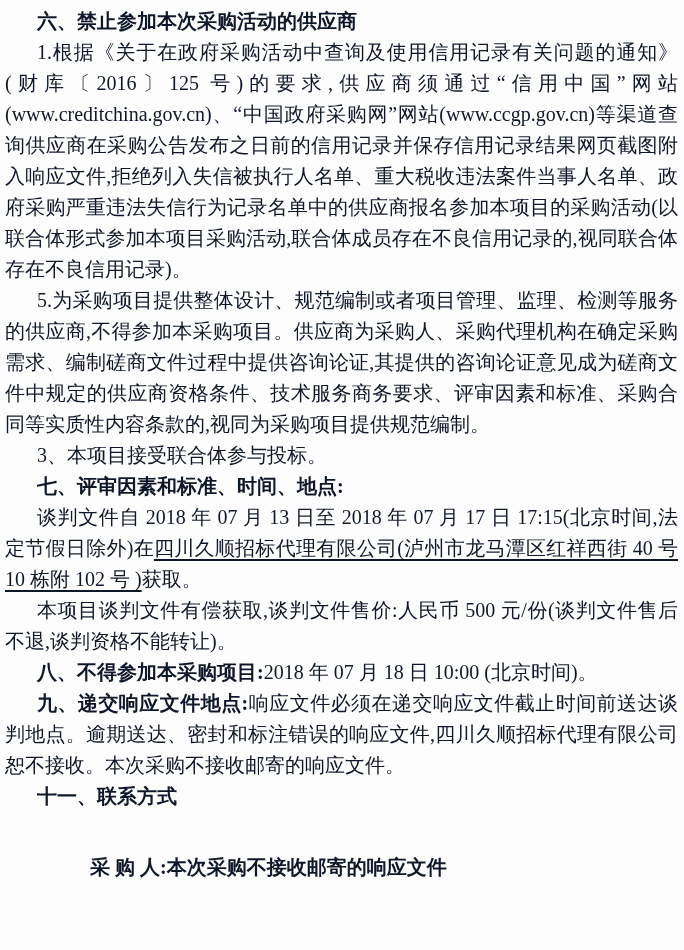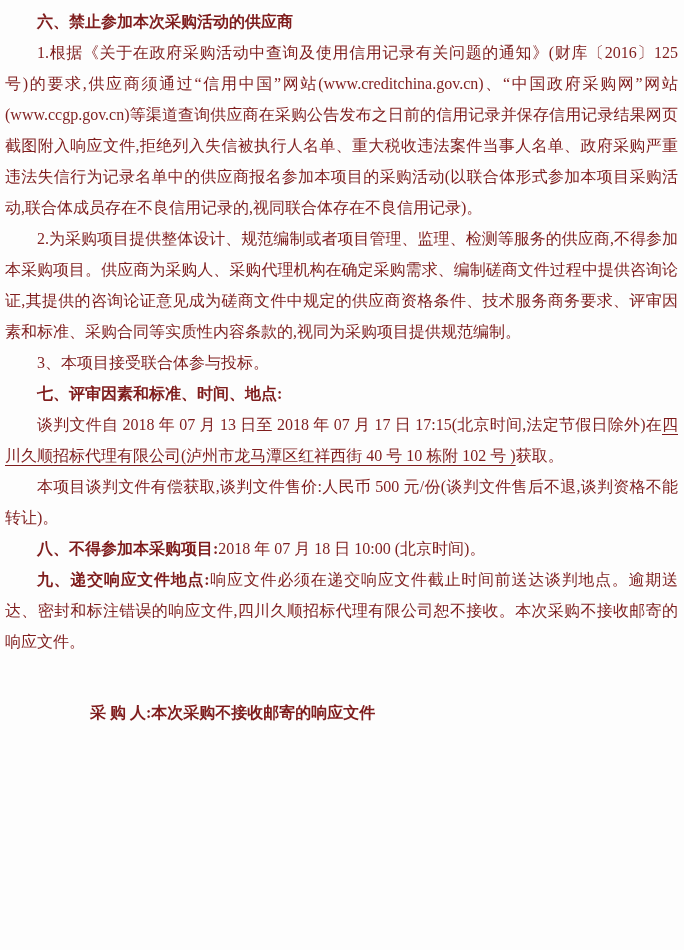--- a/index.html
+++ b/index.html
@@ -6,23 +6,23 @@
     margin: 0;
     padding: 0;
     background: #ffffff;
   }
   .page {
     position: relative;
     width: 684px;
     height: 950px;
     box-sizing: border-box;
     background: #fdfdfd;
-    color: #7f1d1d;
+    color: #0f172a;
     font-family: "Liberation Serif", "DejaVu Serif", serif;
-    font-size: 16px;
+    font-size: 20px;
     line-height: 31px;
     padding: 6px 6px 0 5px;
     overflow: hidden;
     text-align: justify;
   }
   .page p {
     margin: 0;
     text-indent: 32px;
   }
   .bold { font-weight: bold; }
@@ -41,32 +41,33 @@
 </style>
 </head>
 <body>
 
 <div class="page">
 
   <p class="bold">六、禁止参加本次采购活动的供应商</p>
 
   <p>1.根据《关于在政府采购活动中查询及使用信用记录有关问题的通知》(财库〔2016〕125 号)的要求,供应商须通过“信用中国”网站(www.creditchina.gov.cn)、“中国政府采购网”网站(www.ccgp.gov.cn)等渠道查询供应商在采购公告发布之日前的信用记录并保存信用记录结果网页截图附入响应文件,拒绝列入失信被执行人名单、重大税收违法案件当事人名单、政府采购严重违法失信行为记录名单中的供应商报名参加本项目的采购活动(以联合体形式参加本项目采购活动,联合体成员存在不良信用记录的,视同联合体存在不良信用记录)。</p>
 
-  <p>2.为采购项目提供整体设计、规范编制或者项目管理、监理、检测等服务的供应商,不得参加本采购项目。供应商为采购人、采购代理机构在确定采购需求、编制磋商文件过程中提供咨询论证,其提供的咨询论证意见成为磋商文件中规定的供应商资格条件、技术服务商务要求、评审因素和标准、采购合同等实质性内容条款的,视同为采购项目提供规范编制。</p>
+  <p>5.为采购项目提供整体设计、规范编制或者项目管理、监理、检测等服务的供应商,不得参加本采购项目。供应商为采购人、采购代理机构在确定采购需求、编制磋商文件过程中提供咨询论证,其提供的咨询论证意见成为磋商文件中规定的供应商资格条件、技术服务商务要求、评审因素和标准、采购合同等实质性内容条款的,视同为采购项目提供规范编制。</p>
 
   <p>3、本项目接受联合体参与投标。</p>
 
   <p class="bold">七、评审因素和标准、时间、地点:</p>
 
   <p class="mt8"><span>谈判文件自 2018 年 07 月 13 日至 2018 年 07 月 17 日 17:15(北京时间,法定节假日除外)在</span><span class="u">四川久顺招标代理有限公司(泸州市龙马潭区红祥西街 40 号 10 栋附 102 号 )</span><span>获取。</span></p>
 
   <p>本项目谈判文件有偿获取,谈判文件售价:人民币 500 元/份(谈判文件售后不退,谈判资格不能转让)。</p>
 
 
   <p class="mt3"><span class="bold">八、不得参加本采购项目:</span><span>2018 年 07 月 18 日 10:00 (北京时间)。</span></p>
 
   <p class="mt8"><span class="bold">九、递交响应文件地点:</span><span>响应文件必须在递交响应文件截止时间前送达谈判地点。逾期送达、密封和标注错误的响应文件,四川久顺招标代理有限公司恕不接收。本次采购不接收邮寄的响应文件。</span></p>
 
 
+  <p class="bold mt8">十一、联系方式</p>
 
   <p class="buyer"><span>采 购 人:</span><span>本次采购不接收邮寄的响应文件</span></p>
 
 </div>
 
 </body></html>

